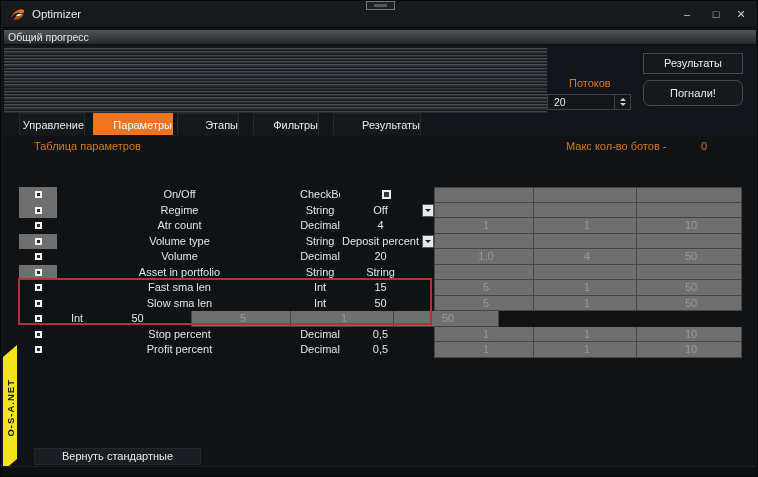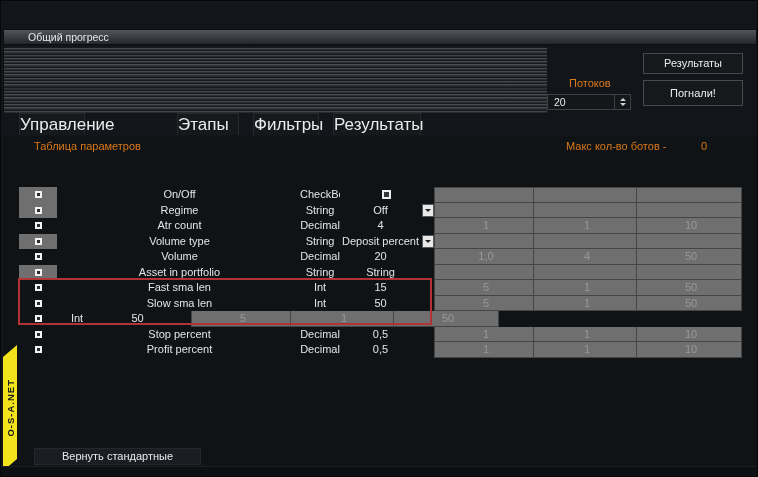--- a/index.html
+++ b/index.html
@@ -18,46 +18,46 @@
   .winctl { position:absolute; top:0; height:27px; line-height:27px; width:20px;
     text-align:center; color:#c9cccf; font-size:11px; cursor:default; }
   .ctl-min { right:62px; } .ctl-max { right:33px; } .ctl-close { right:8px; }
   .handle { position:absolute; left:365px; top:0; width:29px; height:9px;
     border:1px solid #76797c; background:#1d2024; }
   .handle i { display:block; width:13px; height:3px; background:#55595d; margin:2px auto; }
   
   .overall-bar { position:absolute; left:2px; top:28px; width:754px; height:16px;
     background:linear-gradient(180deg,#51565c 0%, #383c41 55%, #24272b 100%);
     border:1px solid #0c0d0f; }
-  .overall-bar span { display:block; line-height:14px; padding-left:24px;
+  .overall-bar span { display:block; line-height:14px; padding-left:4px;
     color:#e3e6e8; font-size:10.5px; }
   .stripes { position:absolute; left:2px; top:46px; width:544px; height:66px;
     background:repeating-linear-gradient(180deg,
       #17191c 0px, #17191c 0.9px,
       #4d5157 0.9px, #41454a 1.9px,
       #303338 1.9px, #24272a 3.3px);
     border-left:1px solid #0c0d0f; }
   
   .runpanel { position:absolute; left:546px; top:46px; width:210px; height:66px; }
   .threads-label { position:absolute; left:22px; top:30px; color:#dd7a1e; font-size:11px; }
   .threads-input { position:absolute; left:0px; top:47px; width:84px; height:16px;
     background:#14171a; border:1px solid #3e4247; display:flex; align-items:center; }
   .threads-input .val { flex:1; color:#e8eaec; font-size:10.5px; padding-left:6px; }
   .spinner { width:16px; height:100%; border-left:1px solid #3e4247;
     display:flex; flex-direction:column; align-items:center; justify-content:center; gap:2px; }
   .spin-up { width:0; height:0; border-left:3px solid transparent; border-right:3px solid transparent; border-bottom:3px solid #cfd3d6; }
   .spin-dn { width:0; height:0; border-left:3px solid transparent; border-right:3px solid transparent; border-top:3px solid #cfd3d6; }
   .panel-btn { position:absolute; left:96px; width:100px; background:#16181c;
     border:1px solid #46494d; color:#eceeef; font-size:11px; text-align:center; cursor:default; }
   .btn-results { top:6px; height:21px; line-height:19px; }
-  .btn-go { top:33px; height:26px; line-height:24px; }
+  .btn-go { top:33px; height:26px; line-height:24px;border-radius:7px; }
   
   .tabbar { position:absolute; left:0; top:112px; width:758px; height:23px; }
-  .tab { position:absolute; top:0; height:22px; line-height:22px; text-align:left;
-    background:#16181c; color:#e9ebec; font-size:17px; border:1px solid #26292d; border-bottom:none; cursor:default; }
+  .tab { position:absolute; top:0; height:22px; line-height:22px; text-align:right;
+    background:#16181c; color:#e9ebec; font-size:11px; border:1px solid #26292d; border-bottom:none; cursor:default; }
   .tab.active { background:#ee7420; border-color:#ee7420; color:#fff; }
   .tab1 { left:18px; width:66px; } .tab2 { left:92px; width:80px; }
   .tab3 { left:176px; width:62px; } .tab4 { left:252px; width:66px; }
   .tab5 { left:332px; width:88px; }
   
   .content { position:absolute; left:2px; top:135px; width:754px; height:332px; background:#101316; }
   .table-title { position:absolute; left:31px; top:4px; color:#d9781b; font-size:11px; }
   .max-bots-label { position:absolute; left:563px; top:4px; color:#d9781b; font-size:11px; }
   .max-bots-value { position:absolute; left:698px; top:4px; color:#d9781b; font-size:11px; }
   .colheads { position:absolute; left:0; top:21px; width:754px; height:28px;
@@ -100,20 +100,34 @@
   .ribbon span { writing-mode:vertical-rl; transform:rotate(180deg);
     font-size:9.5px; font-weight:bold; color:#17191c; letter-spacing:1px; }
   .bottomstrip { position:absolute; left:0; bottom:0; width:758px; height:10px;
     background:#0d0f12; border-top:1px solid #1b1e22; }
 </style>
 </head>
 <body>
 
 <div id="window">
 
+  <div class="titlebar">
+    <svg class="logo" viewBox="0 0 24 24">
+      <path d="M3 18 C5 7 17 2 21 6 C23 9 19 12 15 10 C10 8 5 13 3 18 Z" fill="#e2681a"></path>
+      <path d="M6 19 C10 12 17 10 21 12 C19 17 11 21 6 19 Z" fill="#a34a12"></path>
+      <path d="M10 14 C12 11 16 10 18 12 C16 14 12 15 10 14 Z" fill="#f9f9f9"></path>
+    </svg>
+    <span class="app-title">Optimizer</span>
+    <div class="handle">
+        <i></i>
+      </div>
+    <span class="winctl ctl-min">–</span>
+    <span class="winctl ctl-max">□</span>
+    <span class="winctl ctl-close">✕</span>
+  </div>
 
   <div class="overall-bar">
     <span>Общий прогресс</span>
   </div>
 
   <div class="stripes"></div>
 
   <div class="runpanel">
     <span class="threads-label">Потоков</span>
     <div class="threads-input">
@@ -122,20 +136,21 @@
           <i class="spin-up"></i>
           <i class="spin-dn"></i>
         </span>
     </div>
     <div class="panel-btn btn-results">Результаты</div>
     <div class="panel-btn btn-go">Погнали!</div>
   </div>
 
   <div class="tabbar">
     <div class="tab tab1">Управление</div>
+    <div class="tab tab2 active">Параметры</div>
     <div class="tab tab3">Этапы</div>
     <div class="tab tab4">Фильтры</div>
     <div class="tab tab5">Результаты</div>
   </div>
 
   <div class="content">
     <span class="table-title">Таблица параметров</span>
     <span class="max-bots-label">Макс кол-во ботов -</span>
     <span class="max-bots-value">0</span>
 

